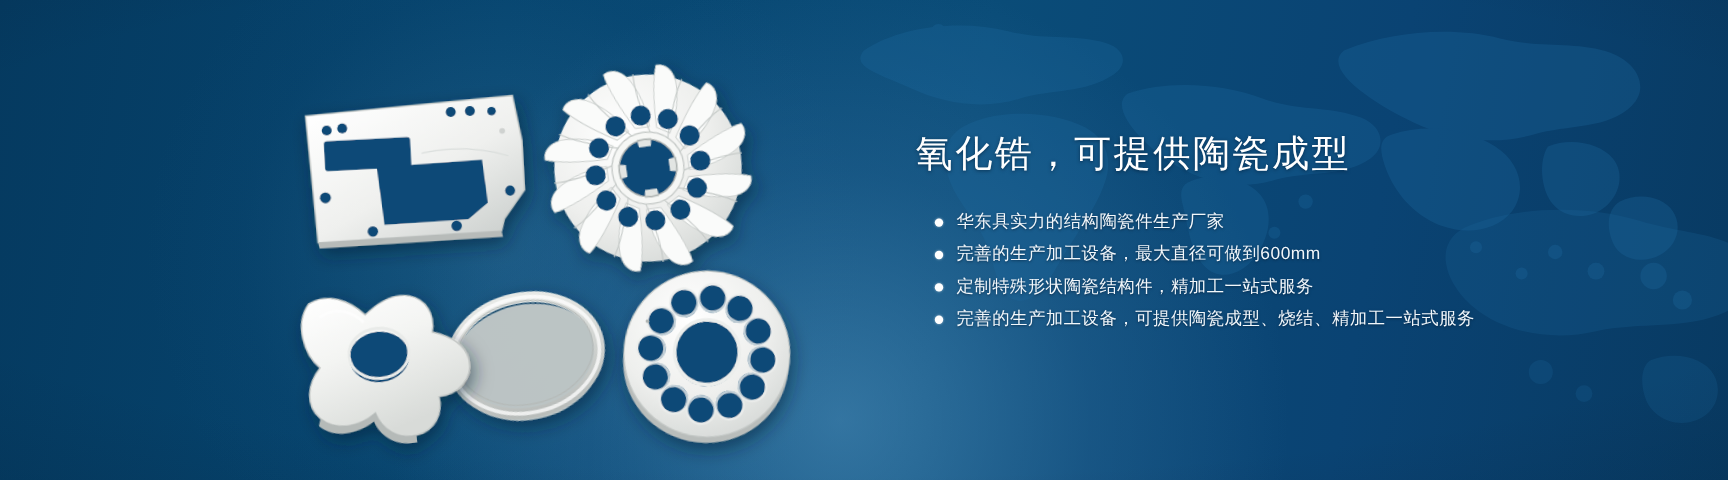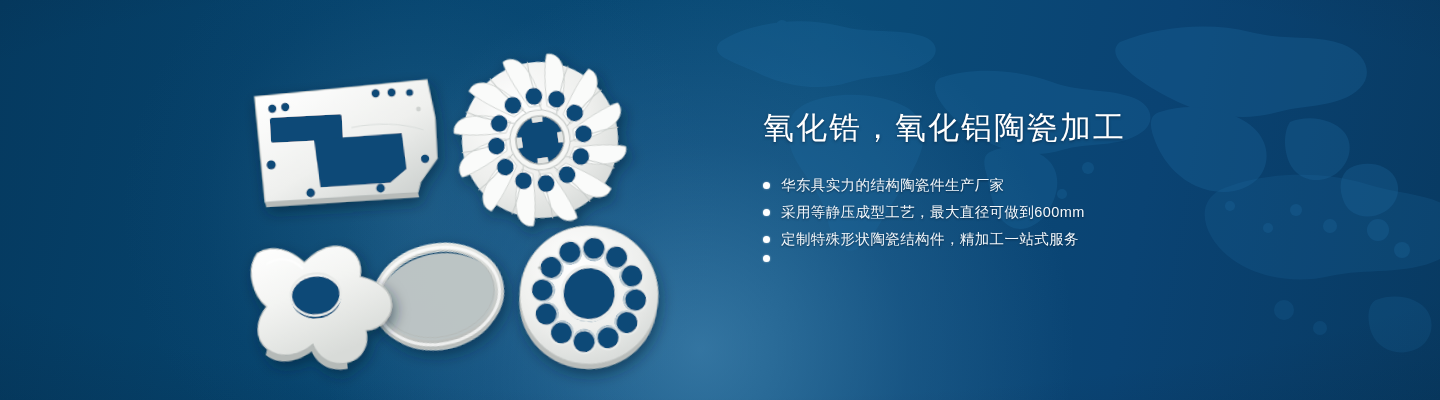--- a/index.html
+++ b/index.html
@@ -27,21 +27,21 @@
   
   .parts{position:absolute;left:0;top:0;width:720px;height:400px;}
 
   
   .copy{position:absolute;left:763px;top:108px;width:620px;}
   .title{
     color:#ffffff;font-size:31px;line-height:40px;letter-spacing:2px;
     font-weight:400;margin:0 0 26px 0;white-space:nowrap;
     text-shadow:0 1px 3px rgba(0,20,40,.55);
   }
-  .bullets{list-style:none;margin:0;padding:0;}
+  .bullets{list-style:none;margin:16px;padding:0;}
   .bullets li{
     display:flex;align-items:center;
     color:#f2f7fb;font-size:14.5px;line-height:22.5px;
     margin-bottom:4.5px;letter-spacing:.4px;white-space:nowrap;
     text-shadow:0 1px 2px rgba(0,18,36,.55);
   }
   .dot{
     width:7px;height:7px;border-radius:50%;
     background:#ffffff;flex:0 0 auto;margin-right:11px;
     box-shadow:0 0 2px rgba(255,255,255,.6);
@@ -379,33 +379,34 @@
           </g>
         <g transform="rotate(330)">
             <circle cx="0" cy="-47" r="11.5"></circle>
           </g>
       </g>
       <circle cx="-52" cy="-22" r="1.6" fill="#b0b5b3"></circle>
     </g>
   </svg>
 
   <div class="copy">
-    <h1 class="title">氧化锆，氧化铝陶瓷加工</h1>
+    <h1 class="title">氧化锆，可提供陶瓷成型</h1>
     <ul class="bullets">
       <li>
         <span class="dot"></span>
         <span>华东具实力的结构陶瓷件生产厂家</span>
       </li>
       <li>
         <span class="dot"></span>
-        <span>采用等静压成型工艺，最大直径可做到600mm</span>
+        <span>完善的生产加工设备，最大直径可做到600mm</span>
       </li>
       <li>
         <span class="dot"></span>
         <span>定制特殊形状陶瓷结构件，精加工一站式服务</span>
       </li>
       <li>
         <span class="dot"></span>
+        <span>完善的生产加工设备，可提供陶瓷成型、烧结、精加工一站式服务</span>
       </li>
     </ul>
   </div>
 
 </div>
 
 </body></html>

